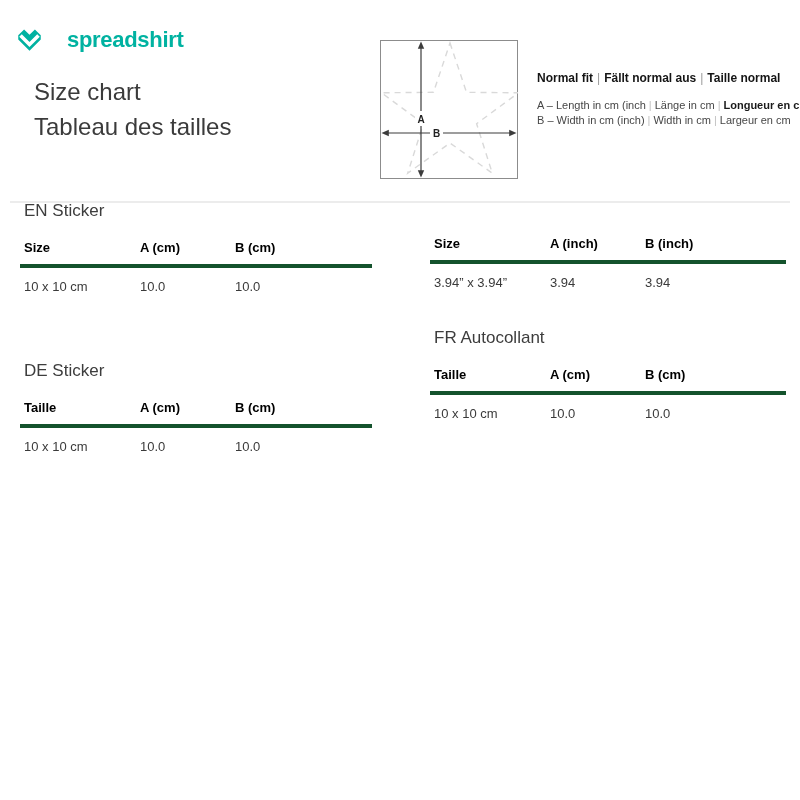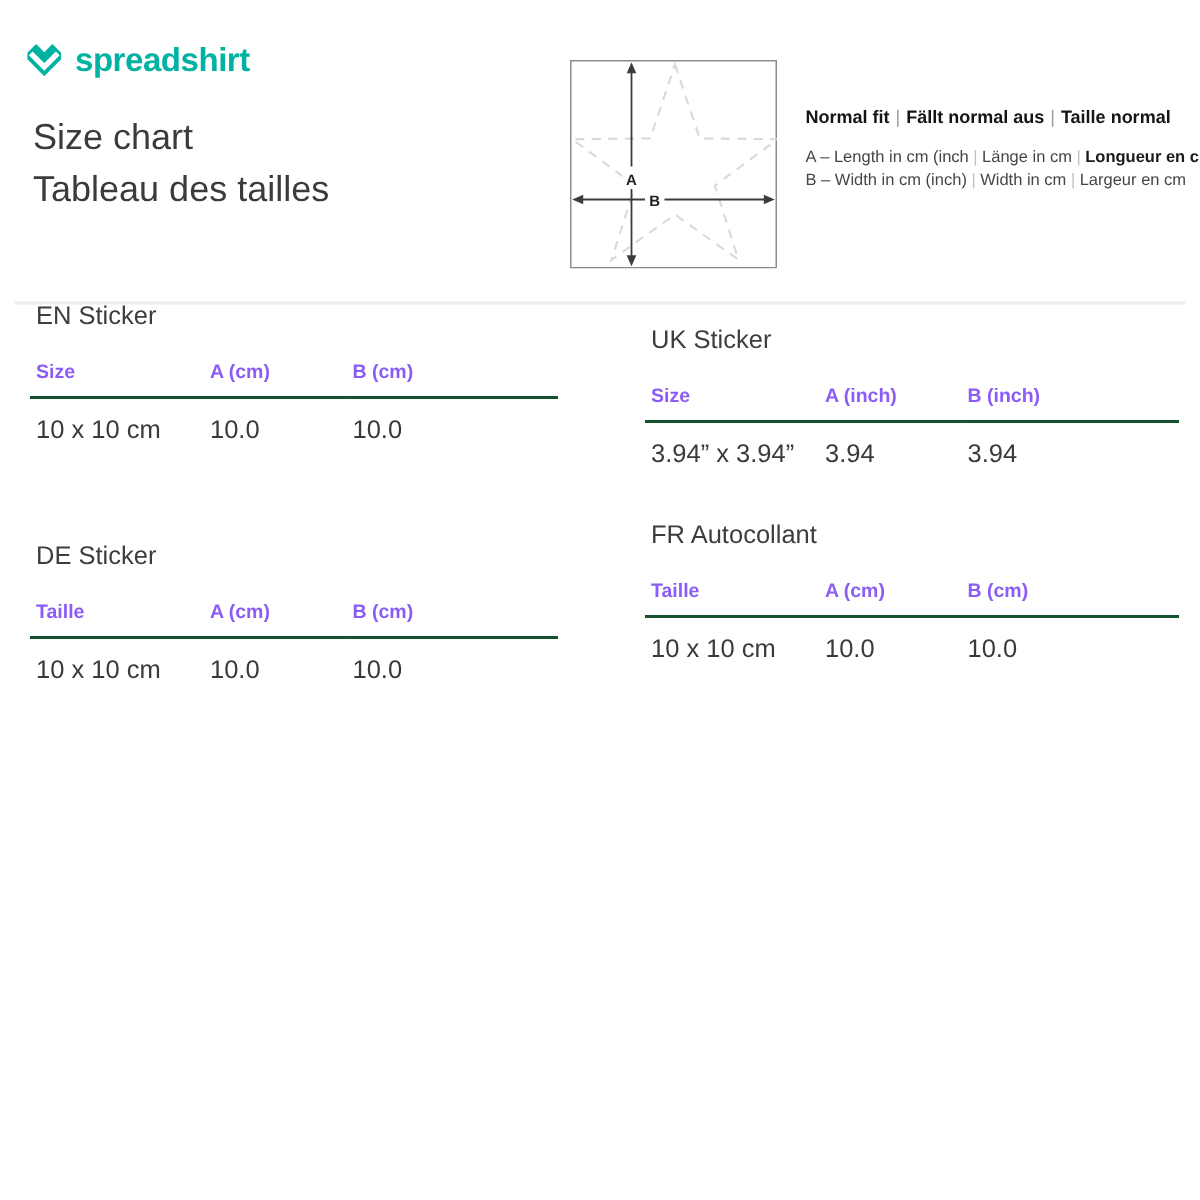--- a/index.html
+++ b/index.html
@@ -4,24 +4,24 @@
 <style>
   * { margin: 0; padding: 0; box-sizing: border-box; }
   html, body { width: 800px; height: 800px; background: #ffffff;
     font-family: "Liberation Sans", sans-serif; }
   body { position: relative; overflow: hidden; }
 
   
   .logo { position: absolute; left: 16px; top: 26px; display: flex;
     align-items: center; gap: 7px; cursor: pointer; }
   .logo-text { font-size: 22px; font-weight: 700; color: #00b2a1;
-    letter-spacing: -0.3px; }
+    letter-spacing: -0.3px; margin-left: 17px; }
 
   
-  .page-title { position: absolute; left: 22px; top: 74px; font-size: 24px;
+  .page-title { position: absolute; left: 34px; top: 74px; font-size: 24px;
     line-height: 35px; font-weight: 400; color: #3b3b3b; }
 
   
   .diagram { position: absolute; left: 380px; top: 40px; }
 
   
   .legend { position: absolute; left: 537px; top: 71px; width: 256px; }
   .legend-fit { font-size: 12px; font-weight: 700; color: #151515;
     margin-bottom: 13px; white-space: nowrap; }
   .legend-fit .pipe { color: #9a9a9a; font-weight: 400; padding: 0 4px; }
@@ -32,29 +32,29 @@
 
   
   .divider { position: absolute; left: 10px; right: 10px; top: 201px;
     height: 2px; background: #ececec; }
 
   
   .size-section { position: absolute; }
   .sec-en { left: 20px;  top: 201px; width: 352px; }
   .sec-uk { left: 430px; top: 217px; width: 356px; }
   .sec-de { left: 20px;  top: 361px; width: 352px; }
-  .sec-fr { left: 430px; top: 347px; width: 356px; }
+  .sec-fr { left: 430px; top: 328px; width: 356px; }
   .tbl-title { font-size: 17px; font-weight: 400; color: #3d3d3d;
     padding-left: 4px; }
   table { width: 100%; border-collapse: collapse; margin-top: 13px;
     table-layout: fixed; }
-  th { text-align: left; font-size: 13px; font-weight: 700; color: #8b5cf6;
-    padding: 6px 0 9px 4px; border-bottom: 2px solid #14532d; }
+  th { text-align: left; font-size: 13px; font-weight: 700; color: #000000;
+    padding: 6px 0 9px 4px; border-bottom: 4px solid #14532d; }
   th.c1 { width: 116px; } th.c2 { width: 95px; } th.c3 { width: auto; }
-  td { text-align: left; font-size: 17px; color: #3a3a3a;
+  td { text-align: left; font-size: 13px; color: #3a3a3a;
     padding: 11px 0 0 4px; }
 </style>
 </head>
 <body>
 
 <div class="logo">
   <span style="display:inline-flex;">
     <svg width="27" height="27" viewBox="0 0 24 24" aria-hidden="true">
       <path d="M12 22 L2 12 L2 8.2 L7.2 3 L12 7.8 L16.8 3 L22 8.2 L22 12 Z" fill="#00b2a1"></path>
       <polyline points="4,8.5 12,16.5 20,8.5" fill="none" stroke="#ffffff" stroke-width="3.2"></polyline>
@@ -119,21 +119,20 @@
       <tr>
         <td>10 x 10 cm</td>
         <td>10.0</td>
         <td>10.0</td>
       </tr>
     </tbody>
   </table>
 </section>
 
 <section class="size-section sec-uk">
-  <h2 class="tbl-title">UK Sticker</h2>
   <table>
     <thead>
       <tr>
         <th class="c1">Size</th>
         <th class="c2">A (inch)</th>
         <th class="c3">B (inch)</th>
       </tr>
     </thead>
     <tbody>
       <tr>

